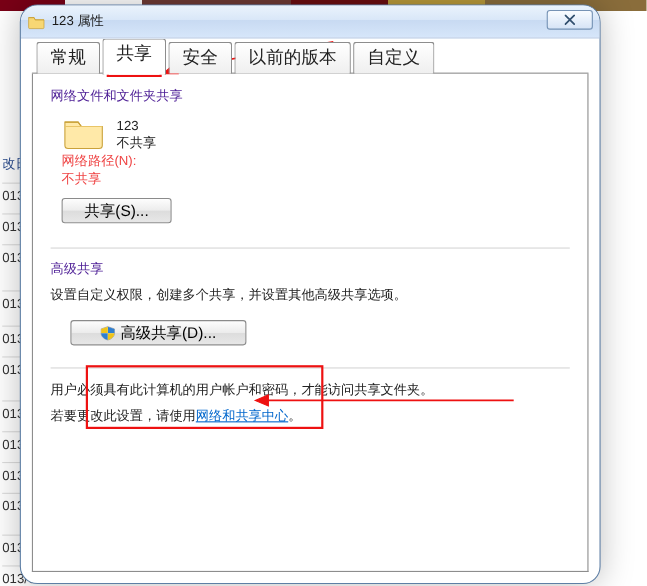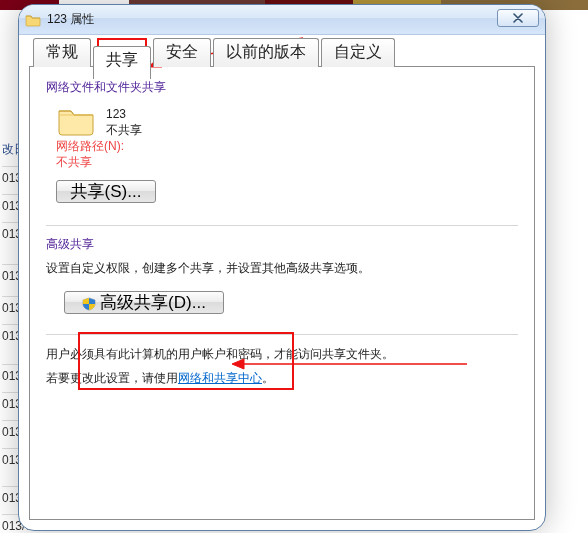--- a/index.html
+++ b/index.html
@@ -91,40 +91,40 @@
     margin-right: 2px;
     font-size: 16px;
     color: #222;
     z-index: 1;
     margin-top: 14px;
   }
   .tab.selected {
     background: #fff;
     z-index: 2;
     padding-bottom: 8px;
-    top: 12px;
+    top: 1px;
   }
   .tabpanel {
     border: 1px solid #8d8d8d;
     border-top: none;
     background: #fff;
     height: calc(100% - 24px);
     padding: 12px 16px 16px 16px;
     overflow: hidden;
   }
   
   .section-title { font-size: 12px; color: #4c1d95; margin: 0 0 6px 0; }
   .section-rule { border: none; border-top: 1px solid #d6d6d6; margin: 4px 0 10px 0; }
   .folder-row { display: flex; align-items: flex-end; gap: 10px; padding-left: 10px; }
   .folder-icon { width: 40px; height: 36px; }
   .folder-meta { font-size: 12px; color: #222; line-height: 16px; }
   .netpath { padding-left: 10px; font-size: 12px; color: #ef4444; line-height: 16px; }
   .btn {
     display: inline-flex; align-items: center; justify-content: center;
-    font-size: 17px; color: #000;
+    font-size: 14px; color: #000;
     height: 23px; padding: 0 12px;
     border: 1px solid #8b8b8b;
     border-radius: 3px;
     background: linear-gradient(#fdfdfd,#ececec 49%,#dcdcdc 50%,#e7e7e7);
   }
   .share-btn { margin: 10px 0 4px 10px; width: 100px; }
   .adv-btn { width: 160px; }
   .shield-icon { width: 14px; height: 14px; margin-right: 4px; }
   .para { font-size: 12px; color: #222; line-height: 18px; margin: 6px 0 0 0; }
   .link { color: #0066cc; text-decoration: underline; }

